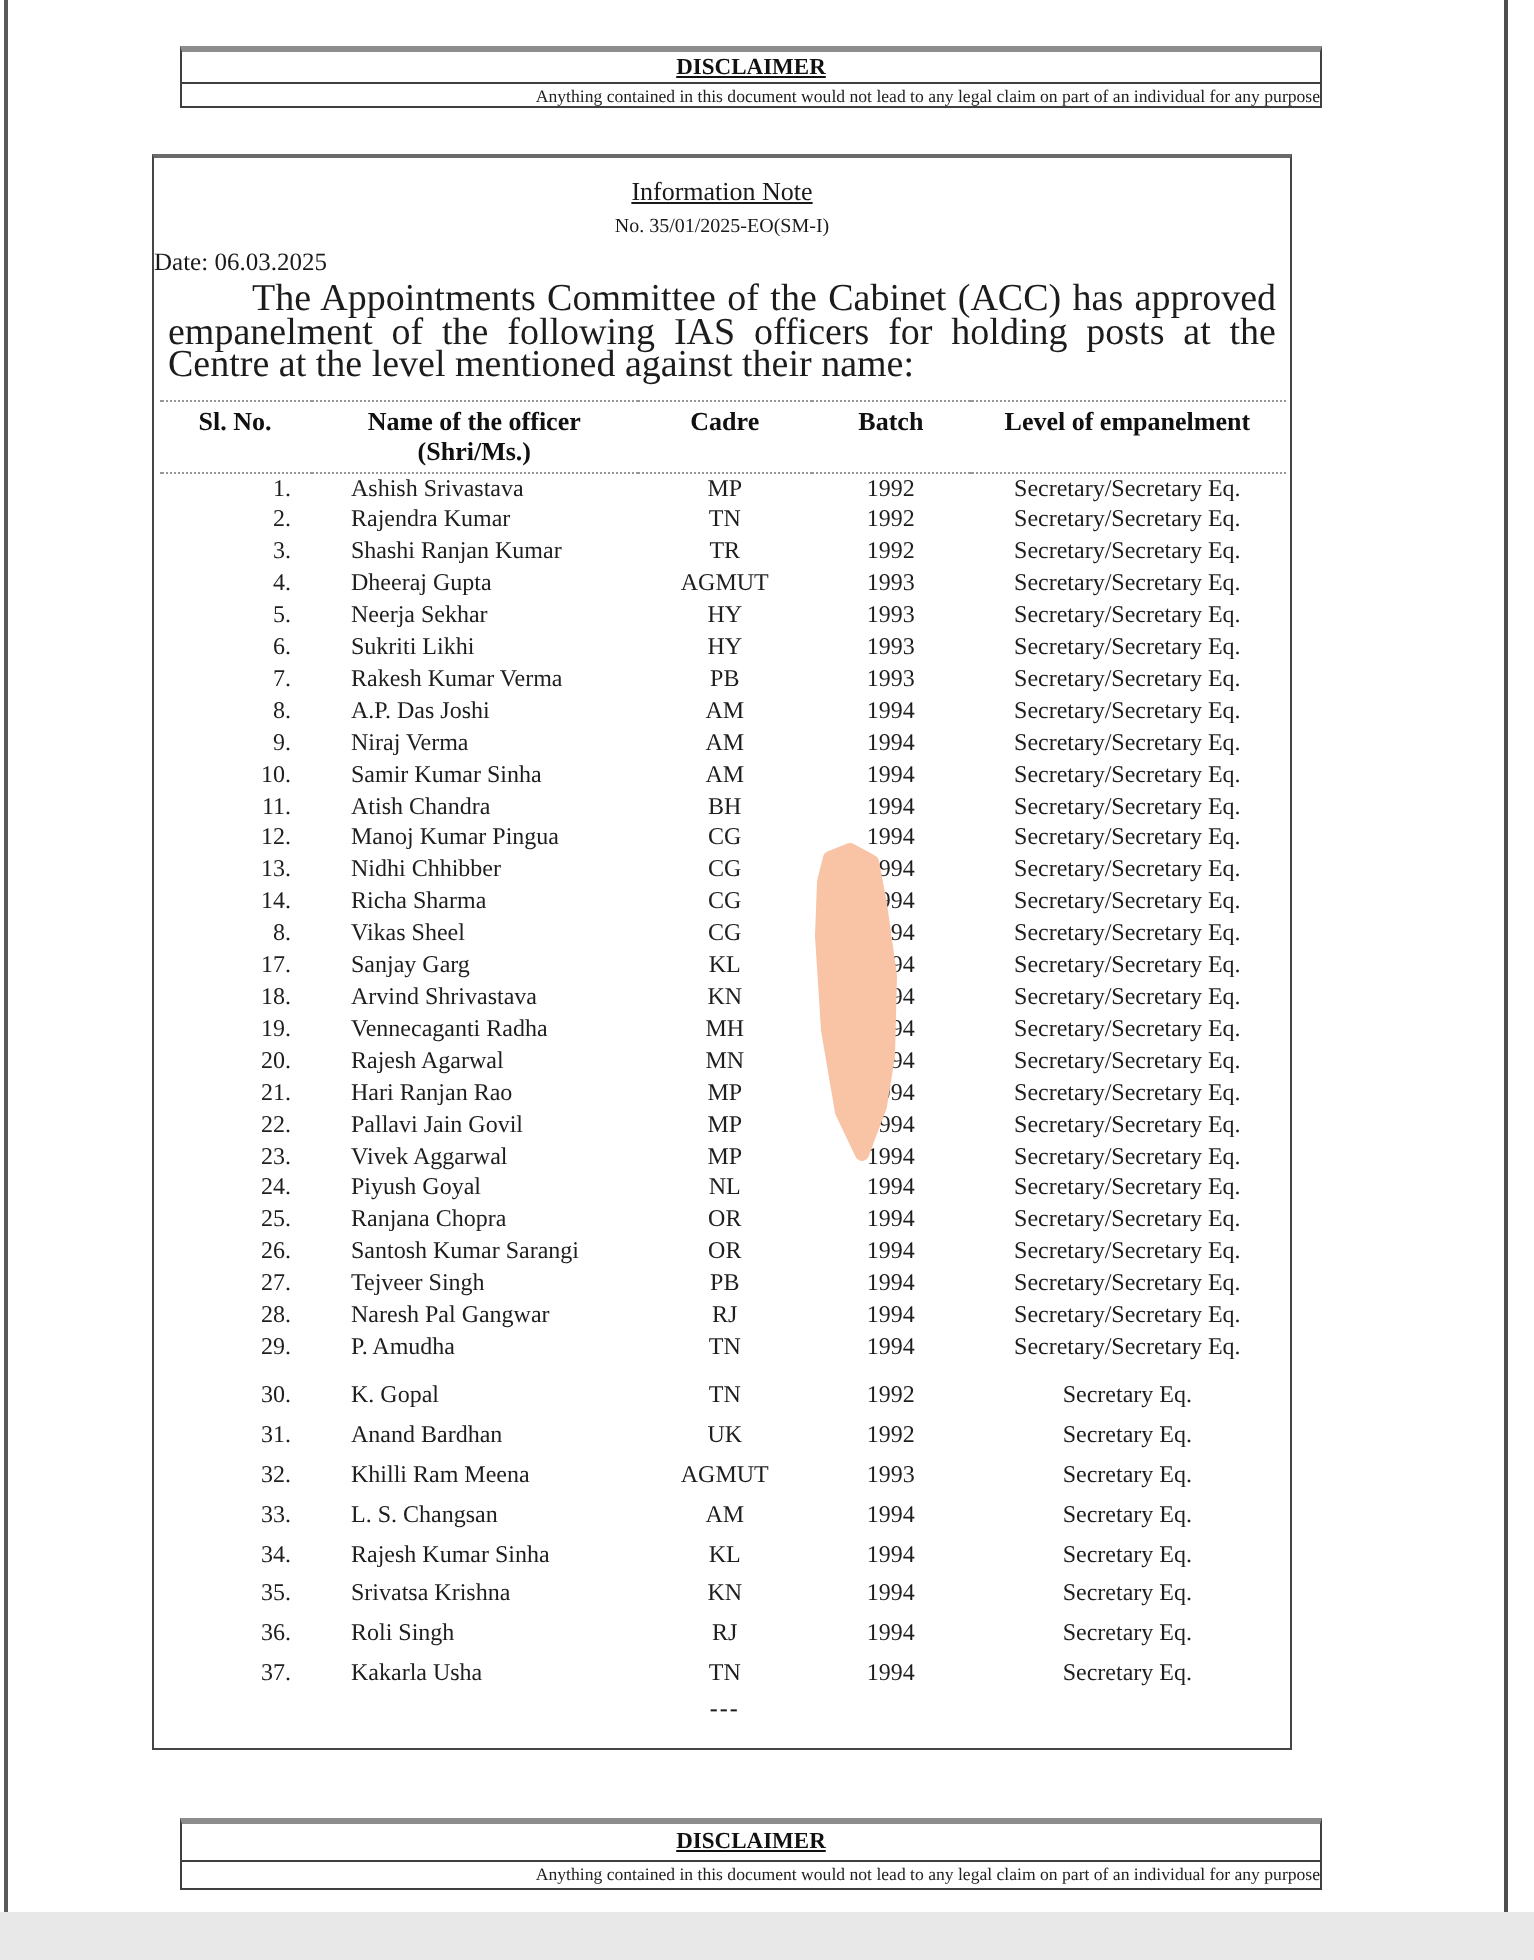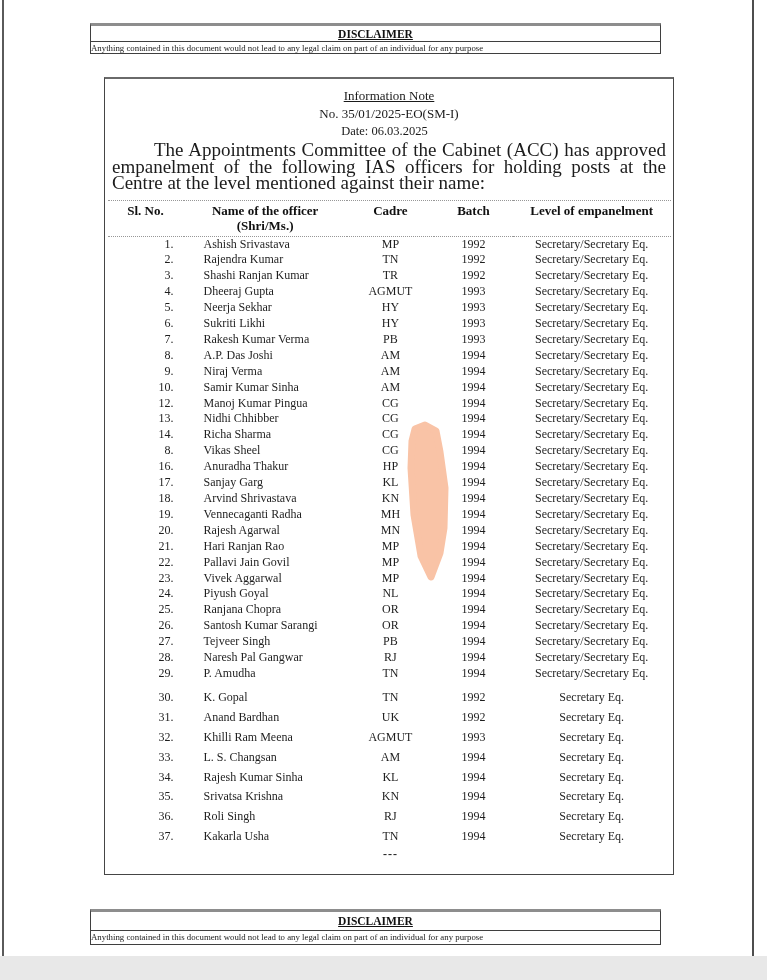--- a/index.html
+++ b/index.html
@@ -19,34 +19,34 @@
     background:#fff;box-sizing:border-box;
   }
   .disc-box.top{top:23px;height:31px;}
   .disc-box.bottom{top:909px;height:36px;}
   .disc-title{
     text-align:center;font-weight:bold;font-size:11.5px;line-height:14px;
     padding-top:1px;text-decoration:underline;color:#111;
     border-bottom:1px solid #3f3f3f;
   }
   .disc-box.bottom .disc-title{line-height:17px;}
-  .disc-text{text-align:left;font-size:8.8px;line-height:12px;color:#222;}
+  .disc-text{text-align:right;font-size:8.8px;line-height:12px;color:#222;}
 
   
   .main-box{
-    position:absolute;left:104px;top:77px;width:570px;height:798px;
+    position:absolute;left:76px;top:77px;width:570px;height:798px;
     border:1.5px solid #454545;border-top:2px solid #6a6a6a;
     background:#fff;box-sizing:border-box;
   }
   .note-title{
     margin-top:9px;text-align:center;font-size:13px;line-height:15px;
     text-decoration:underline;color:#1a1a1a;
   }
-  .note-number{margin-top:2px;text-align:center;font-size:13px;line-height:17px;color:#1a1a1a;}
-  .note-date{margin-top:2px;text-align:center;padding-right:9px;font-size:12.5px;line-height:14px;color:#1a1a1a;}
+  .note-number{margin-top:2px;text-align:center;font-size:10px;line-height:17px;color:#1a1a1a;}
+  .note-date{margin-top:2px;text-align:left;padding-right:9px;font-size:12.5px;line-height:14px;color:#1a1a1a;}
   .note-body{
     margin:4px 7px 0 7px;font-size:19px;line-height:16.5px;
     text-align:justify;text-indent:42px;color:#1c1c1c;
   }
 
   
   .officer-table{
     width:563px;margin:8px auto 0 auto;border-collapse:collapse;table-layout:fixed;
   }
   .officer-table col.col-sl{width:13.5%;}
@@ -178,20 +178,27 @@
       <td class="c-level">Secretary/Secretary Eq.</td>
     </tr>
           <tr class="officer-row">
       <td class="c-sl">10.</td>
       <td class="c-name">Samir Kumar Sinha</td>
       <td class="c-cadre">AM</td>
       <td class="c-batch">1994</td>
       <td class="c-level">Secretary/Secretary Eq.</td>
     </tr>
           <tr class="officer-row">
+      <td class="c-sl">11.</td>
+      <td class="c-name">Atish Chandra</td>
+      <td class="c-cadre">BH</td>
+      <td class="c-batch">1994</td>
+      <td class="c-level">Secretary/Secretary Eq.</td>
+    </tr>
+          <tr class="officer-row">
       <td class="c-sl">12.</td>
       <td class="c-name">Manoj Kumar Pingua</td>
       <td class="c-cadre">CG</td>
       <td class="c-batch">1994</td>
       <td class="c-level">Secretary/Secretary Eq.</td>
     </tr>
           <tr class="officer-row">
       <td class="c-sl">13.</td>
       <td class="c-name">Nidhi Chhibber</td>
       <td class="c-cadre">CG</td>
@@ -202,27 +209,20 @@
       <td class="c-sl">14.</td>
       <td class="c-name">Richa Sharma</td>
       <td class="c-cadre">CG</td>
       <td class="c-batch">1994</td>
       <td class="c-level">Secretary/Secretary Eq.</td>
     </tr>
           <tr class="officer-row">
       <td class="c-sl">8.</td>
       <td class="c-name">Vikas Sheel</td>
       <td class="c-cadre">CG</td>
-      <td class="c-batch">1994</td>
-      <td class="c-level">Secretary/Secretary Eq.</td>
-    </tr>
-          <tr class="officer-row">
-      <td class="c-sl">16.</td>
-      <td class="c-name">Anuradha Thakur</td>
-      <td class="c-cadre">HP</td>
       <td class="c-batch">1994</td>
       <td class="c-level">Secretary/Secretary Eq.</td>
     </tr>
           <tr class="officer-row">
       <td class="c-sl">17.</td>
       <td class="c-name">Sanjay Garg</td>
       <td class="c-cadre">KL</td>
       <td class="c-batch">1994</td>
       <td class="c-level">Secretary/Secretary Eq.</td>
     </tr>

